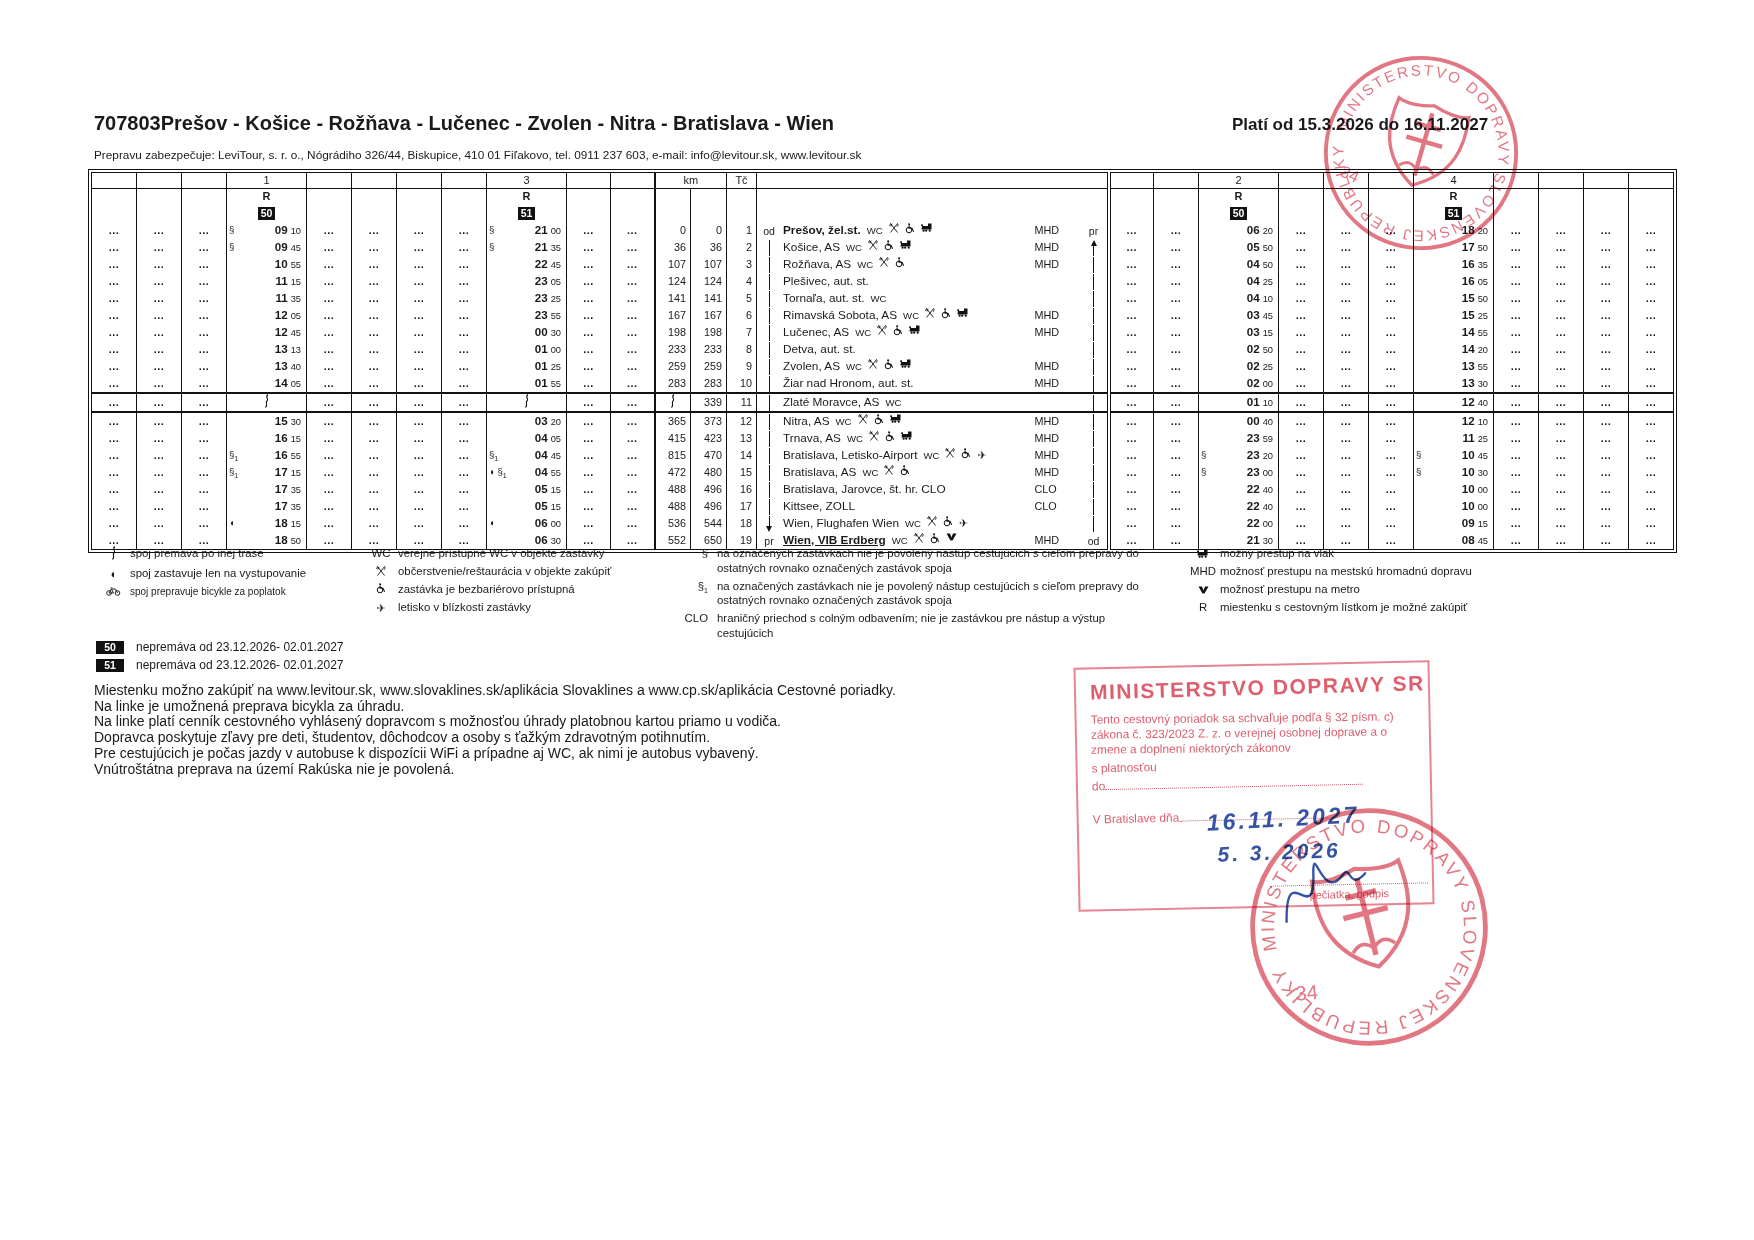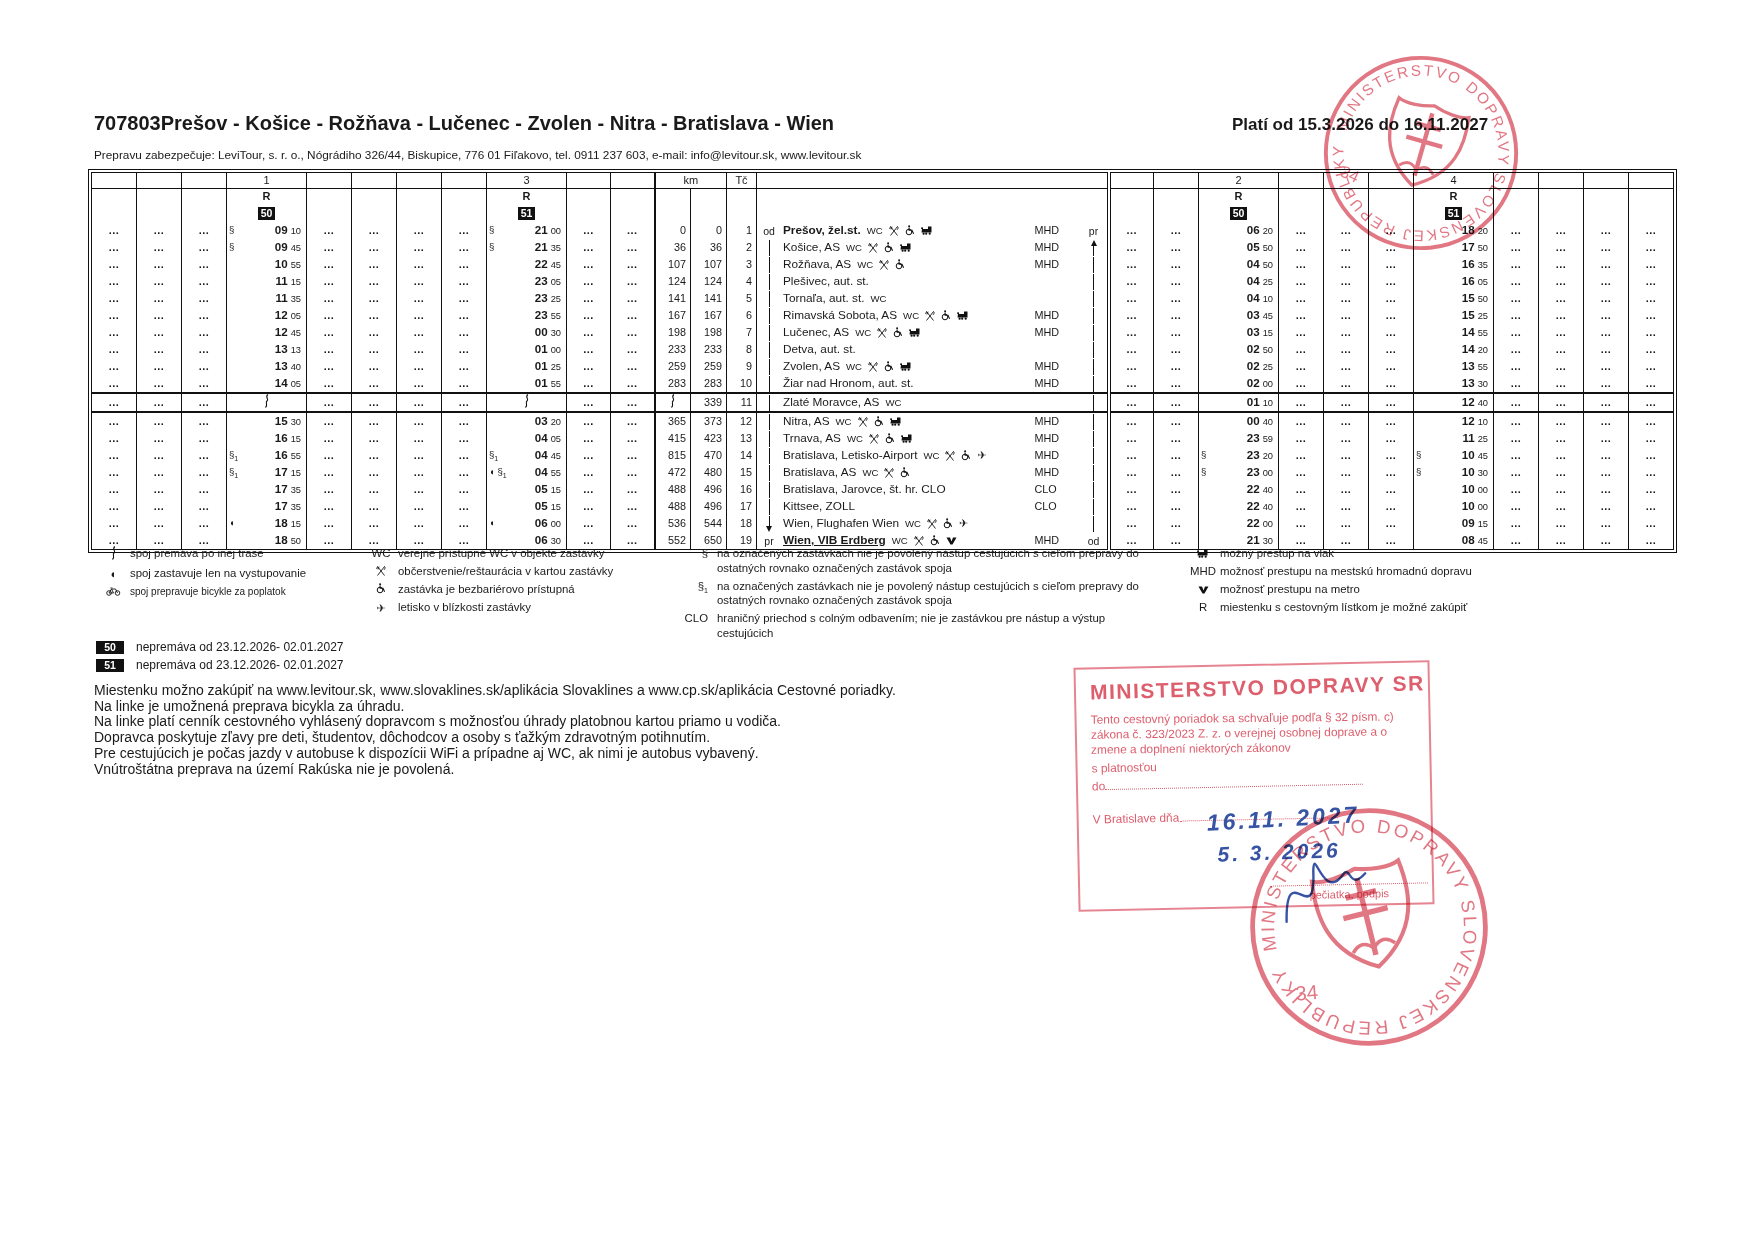--- a/index.html
+++ b/index.html
@@ -36,21 +36,21 @@
   .kmv,.tcv{display:block;text-align:right;padding-right:4px;font-size:10.8px}
   .wavec{display:block;text-align:center}
   .stwrap{display:flex;align-items:stretch;height:16px}
   .mkcol{flex:0 0 24px;display:flex;flex-direction:column;align-items:center;justify-content:center}
   .mk{font-size:10.5px;line-height:14px}
   .vl{width:1px;background:#111;flex:1}
   .ah-up{width:0;height:0;border-left:3.5px solid transparent;border-right:3.5px solid transparent;
       border-bottom:6px solid #111}
   .ah-down{width:0;height:0;border-left:3.5px solid transparent;border-right:3.5px solid transparent;
       border-top:6px solid #111}
-  .stname{flex:1;display:flex;align-items:center;gap:6px;overflow:hidden;padding-left:2px}
+  .stname{flex:1;display:flex;gap:6px;overflow:hidden;padding-left:2px}
   .nm{font-size:11.8px;white-space:nowrap}
   .bold .nm{font-weight:bold}
   .uline .nm{text-decoration:underline;font-weight:bold}
   .transfer{flex:0 0 46px;display:flex;align-items:center;font-size:10.8px}
   .dircol{flex:0 0 26px;display:flex;flex-direction:column;align-items:center;justify-content:center}
   .ic{display:inline-block;vertical-align:-1px}
   .wc{font-size:9.6px;letter-spacing:0}
   .plane{font-size:11px}
   
   .legend{left:96px;top:546px;font-size:11.4px;width:1580px}
@@ -91,21 +91,21 @@
   #rs2{left:1243px;top:801px;width:252px;height:252px;transform:rotate(-14deg)}
   .sig{left:1268px;top:840px;width:110px;height:100px;transform:rotate(-14deg);mix-blend-mode:multiply}
 </style>
 </head>
 <body>
 
 <div class="abs title-row">
   <span class="route-number">707803</span><span>Prešov - Košice - Rožňava - Lučenec - Zvolen - Nitra - Bratislava - Wien</span>
 </div>
 <div class="abs validity">Platí od 15.3.2026 do 16.11.2027</div>
-<div class="abs operator">Prepravu zabezpečuje: LeviTour, s. r. o., Nógrádiho 326/44, Biskupice, 776 01 Fiľakovo, tel. 0911 237 603, e-mail: info@levitour.sk, www.levitour.sk</div>
+<div class="abs operator">Prepravu zabezpečuje: LeviTour, s. r. o., Nógrádiho 326/44, Biskupice, 410 01 Fiľakovo, tel. 0911 237 603, e-mail: info@levitour.sk, www.levitour.sk</div>
 
 <div class="abs ttwrap">
   <table class="tt" id="tt">
       <colgroup>
         <col style="width:45px">
         <col style="width:45px">
         <col style="width:45px">
         <col style="width:80px">
         <col style="width:45px">
         <col style="width:45px">
@@ -1474,21 +1474,21 @@
     </div>
     <div class="lg lg2">
       <div class="litem ">
         <span class="lico"><span class="tico">WC</span></span>
         <span class="ltext">verejne prístupné WC v objekte zastávky</span>
       </div>
       <div class="litem ">
         <span class="lico"><svg class="ic" width="10" height="10" viewBox="0 0 10 10">
             <path d="M1.5 0.5 L8.5 9.5 M8.5 0.5 L1.5 9.5 M1.5 0.5 L0.7 3 M3 0.7 L2 3.4 M8.5 0.5 C9.5 1.5 9.2 2.6 8 3.8" fill="none" stroke="#111" stroke-width="0.9"></path>
           </svg></span>
-        <span class="ltext">občerstvenie/reštaurácia v kartou zastávky</span>
+        <span class="ltext">občerstvenie/reštaurácia v objekte zakúpiť</span>
       </div>
       <div class="litem ">
         <span class="lico"><svg class="ic" width="10" height="11" viewBox="0 0 10 11">
             <circle cx="4" cy="7" r="2.8" fill="none" stroke="#111" stroke-width="1"></circle>
             <circle cx="4.1" cy="1.3" r="1" fill="#111"></circle>
             <path d="M4.1 2.5 V5.3 H7 L8.6 8.8" fill="none" stroke="#111" stroke-width="1.1"></path>
           </svg></span>
         <span class="ltext">zastávka je bezbariérovo prístupná</span>
       </div>
       <div class="litem ">

